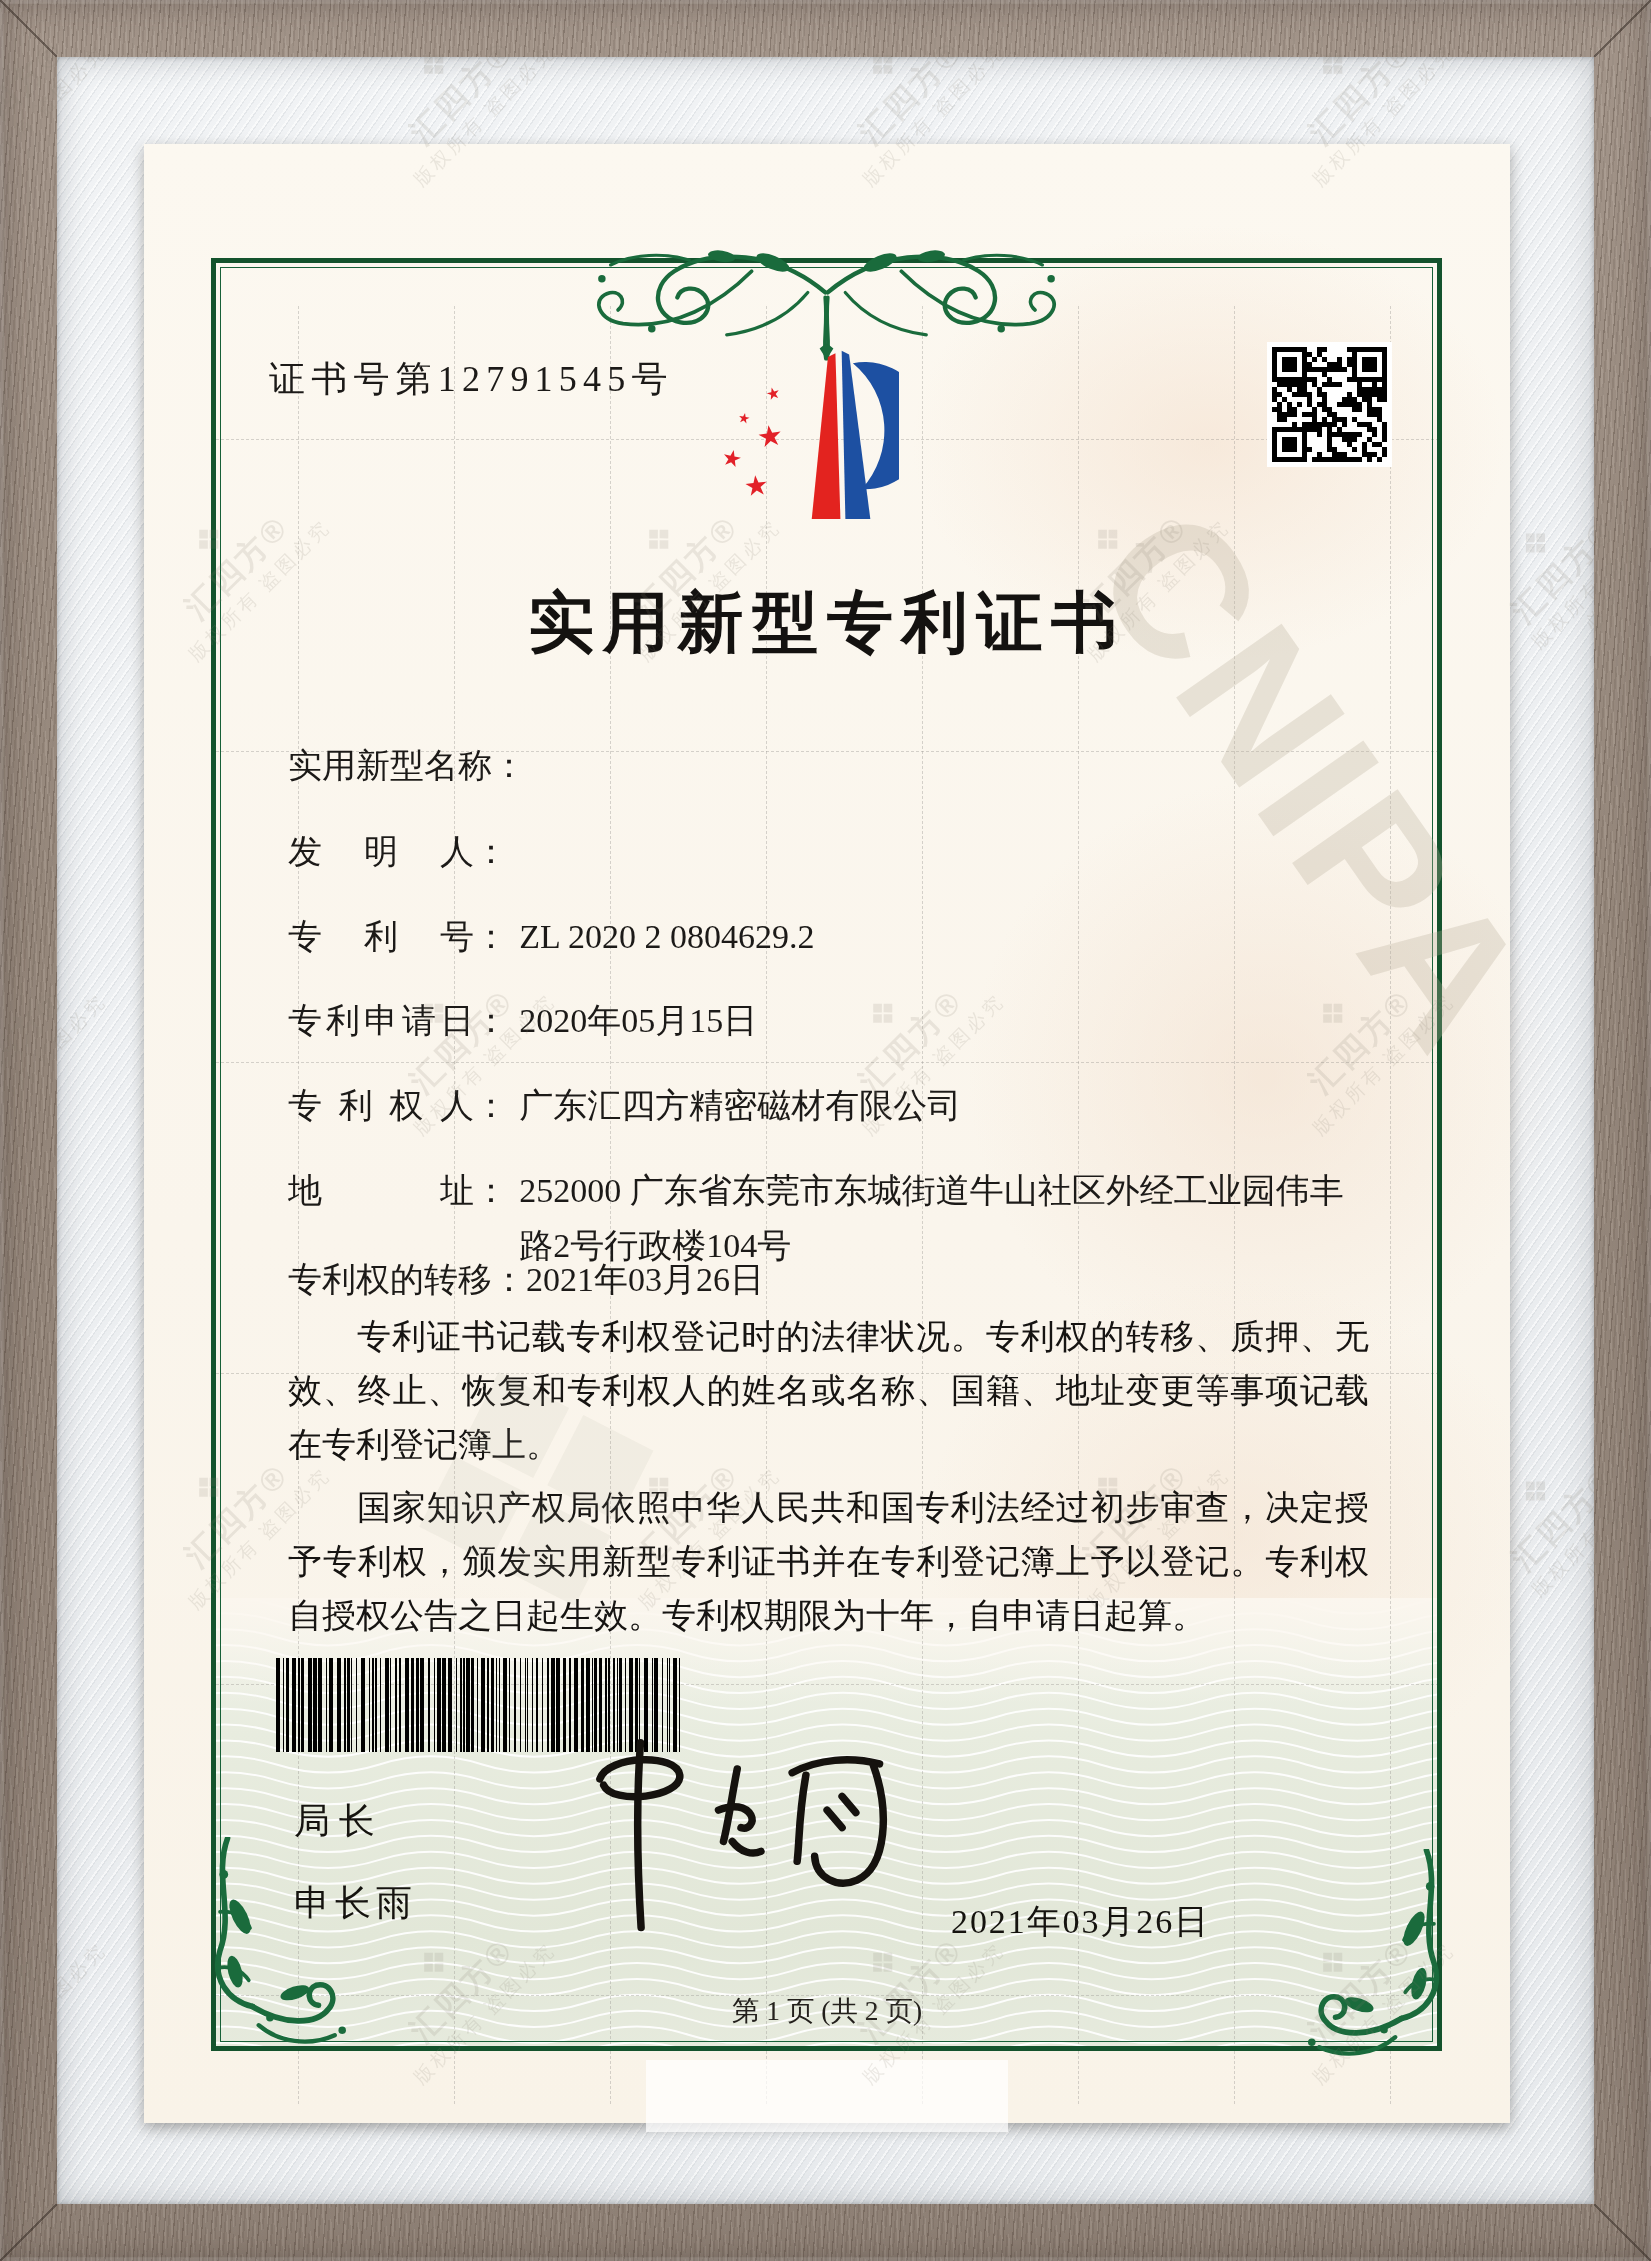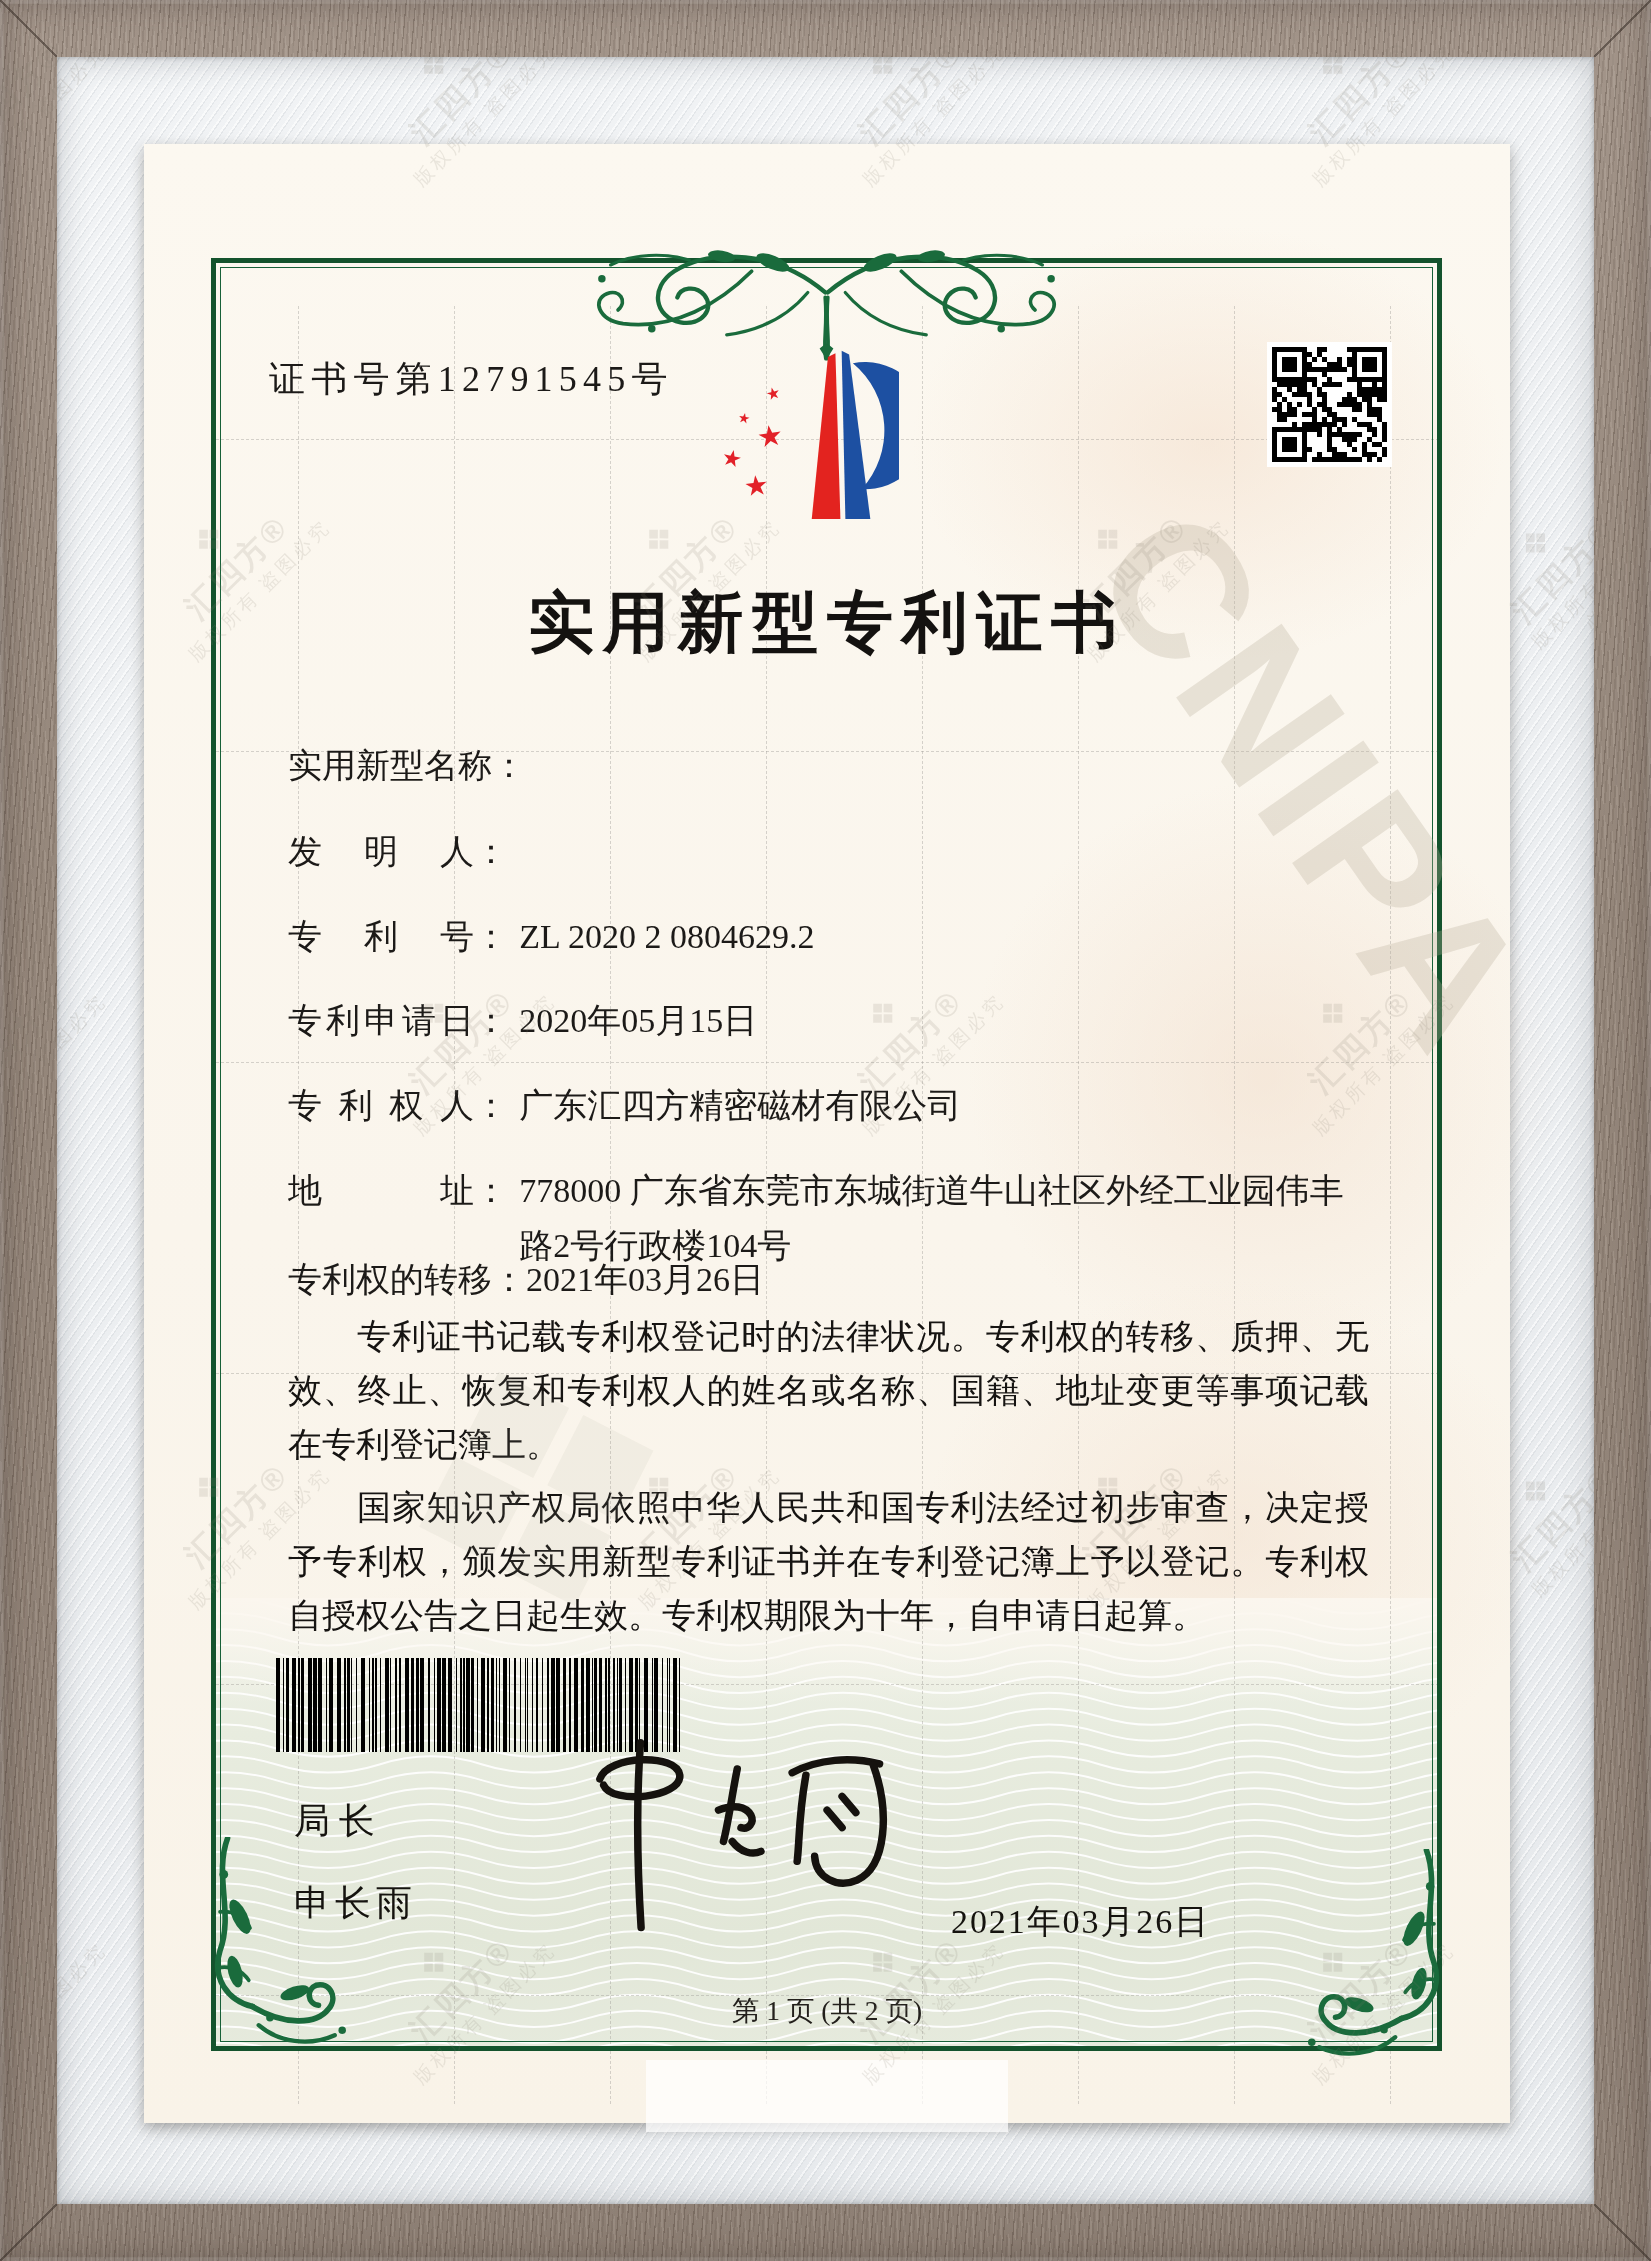--- a/index.html
+++ b/index.html
@@ -489,21 +489,21 @@
           <span>权</span>
           <span>人：</span>
         </span>
       <span class="fvalue">广东汇四方精密磁材有限公司</span>
     </div>
     <div class="frow" style="top:1019px;">
       <span class="flabel jlabel jflex">
           <span>地</span>
           <span>址：</span>
         </span>
-      <span class="fvalue">778000 广东省东莞市东城街道牛山社区外经工业园伟丰
+      <span class="fvalue">252000 广东省东莞市东城街道牛山社区外经工业园伟丰
 路2号行政楼104号</span>
     </div>
 
     <div class="grant-row">
       <span>专利权的转移：</span><span>2021年03月26日</span>
     </div>
 
     <div class="paras">
       <p>专利证书记载专利权登记时的法律状况。专利权的转移、质押、无效、终止、恢复和专利权人的姓名或名称、国籍、地址变更等事项记载在专利登记簿上。</p>
       <p>国家知识产权局依照中华人民共和国专利法经过初步审查，决定授予专利权，颁发实用新型专利证书并在专利登记簿上予以登记。专利权自授权公告之日起生效。专利权期限为十年，自申请日起算。</p>

